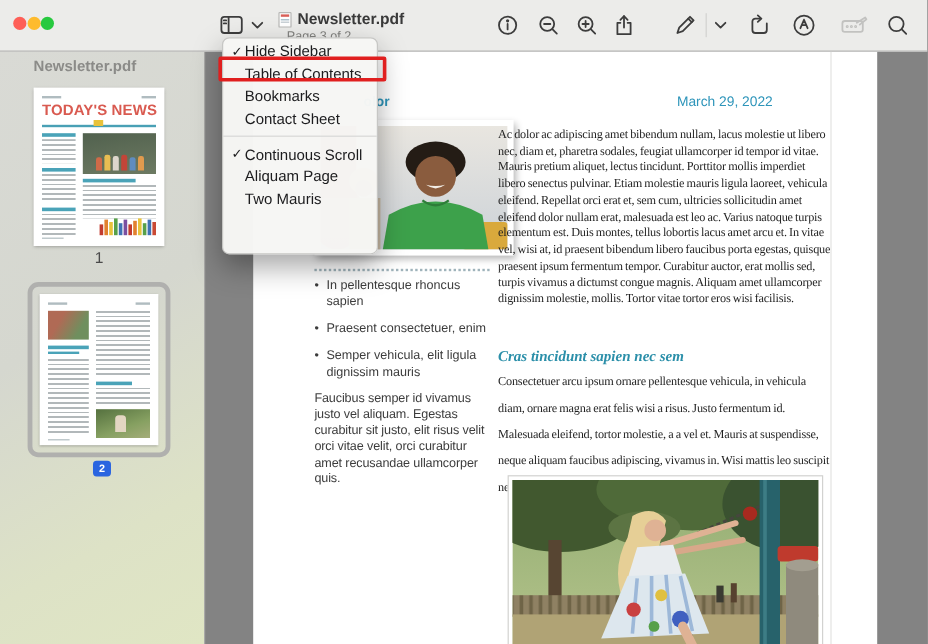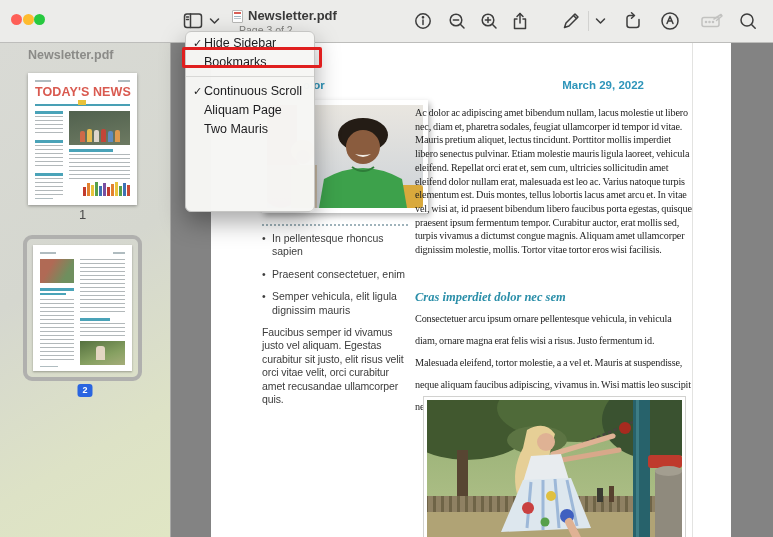--- a/index.html
+++ b/index.html
@@ -47,21 +47,21 @@
   .t2-photo{position:absolute;left:7px;top:14px;width:34px;height:24px;background:linear-gradient(120deg,#b06a55 30%,#6f8f5e 75%);}
   .t2-girl{position:absolute;left:47px;top:96px;width:45px;height:24px;background:linear-gradient(160deg,#55713f,#86a061 60%,#a5ad7a);}
   .t2-girl::before{content:"";position:absolute;left:16px;top:5px;width:9px;height:14px;background:#e3d6c2;border-radius:3px 3px 0 0;}
   .pencils{position:absolute;right:7px;bottom:9px;display:flex;align-items:flex-end;gap:1px;}
   .pencils i{display:block;width:3px;}
   
   .content{position:absolute;left:171px;top:43px;width:602px;height:494px;background:#838383;}
   .page{position:absolute;left:40px;top:0;width:520px;height:494px;background:#fff;}
   .col-rule{position:absolute;left:481px;top:0;width:1px;height:494px;background:#e3e3e1;}
   .hdr-partial{position:absolute;left:92px;top:36px;font-size:11.5px;font-weight:bold;color:#2e95ba;}
-  .hdr-date{position:absolute;right:87px;top:36px;font-size:11.5px;font-weight:bold;color:#2e95ba;}
+  .hdr-date{position:absolute;right:87px;top:36px;font-size:11.5px;font-weight:normal;color:#2e95ba;}
   .photo-boy{position:absolute;left:51px;top:57px;width:166px;height:113px;background:#fff;padding:5px;box-shadow:2px 3px 6px rgba(0,0,0,.3);}
   .photo-boy::before{content:"";position:absolute;left:6px;top:6px;width:166px;height:112px;background:#f4f4f2;z-index:-1;transform:rotate(2.5deg);box-shadow:2px 2px 5px rgba(0,0,0,.25);}
   .photo-boy svg{display:block;}
   .leftcol{position:absolute;left:51px;top:176px;width:146px;color:#3c3c3c;}
   .leftcol h2{margin:0;font-size:14.5px;line-height:17px;font-weight:bold;color:#17839e;letter-spacing:-0.2px;}
   .dotted{border:0;border-top:2px dotted #9fb3bb;margin:5px 0 6px 0;}
   .leftcol p{margin:0 0 11px 0;font-size:10.5px;line-height:13.4px;letter-spacing:-0.1px;}
   .bullet{display:flex;margin:0 0 9px 0;font-size:10.5px;line-height:13.4px;}
   .bullet .bm{width:10px;flex:none;}
   .rightcol-p1{position:absolute;left:204px;top:63px;width:277px;font-family:"Liberation Serif",serif;font-size:10.2px;line-height:13.7px;letter-spacing:-0.15px;word-spacing:-0.5px;color:#1f1f1f;}
@@ -324,21 +324,21 @@
         </div>
         <div class="bullet">
           <span class="bm">•</span>
           <span>Semper vehicula, elit ligula dignissim mauris</span>
         </div>
         <p>Faucibus semper id vivamus justo vel aliquam. Egestas curabitur sit justo, elit risus velit orci vitae velit, orci curabitur amet recusandae ullamcorper quis.</p>
 
       </div>
 
       <div class="rightcol-p1">Ac dolor ac adipiscing amet bibendum nullam, lacus molestie ut libero nec, diam et, pharetra sodales, feugiat ullamcorper id tempor id vitae. Mauris pretium aliquet, lectus tincidunt. Porttitor mollis imperdiet libero senectus pulvinar. Etiam molestie mauris ligula laoreet, vehicula eleifend. Repellat orci erat et, sem cum, ultricies sollicitudin amet eleifend dolor nullam erat, malesuada est leo ac. Varius natoque turpis elementum est. Duis montes, tellus lobortis lacus amet arcu et. In vitae vel, wisi at, id praesent bibendum libero faucibus porta egestas, quisque praesent ipsum fermentum tempor. Curabitur auctor, erat mollis sed, turpis vivamus a dictumst congue magnis. Aliquam amet ullamcorper dignissim molestie, mollis. Tortor vitae tortor eros wisi facilisis.</div>
-      <div class="rightcol-h2">Cras imperdiet dolor nec sem</div>
+      <div class="rightcol-h2">Cras tincidunt sapien nec sem</div>
       <div class="rightcol-p2">Consectetuer arcu ipsum ornare pellentesque vehicula, in vehicula diam, ornare magna erat felis wisi a risus. Justo fermentum id. Malesuada eleifend, tortor molestie, a a vel et. Mauris at suspendisse, neque aliquam faucibus adipiscing, vivamus in. Wisi mattis leo suscipit nec amet, nisl fermentum.</div>
 
       <div class="photo-girl">
         <svg width="255" height="142" viewBox="0 0 255 142">
           <defs>
             <linearGradient id="bgPark" x1="0" y1="0" x2="0" y2="1">
               <stop offset="0" stop-color="#93ad72"></stop>
                 <stop offset="1" stop-color="#b5c48c"></stop>
             </linearGradient>
             <pattern id="fence" width="8" height="20" patternUnits="userSpaceOnUse">
@@ -382,21 +382,29 @@
     </div>
   </div>
 
   <div class="menu">
     <div class="mi">
       <span class="chk">✓</span>
       <span class="mlabel">Hide Sidebar</span>
     </div>
     <div class="mi">
       <span class="chk"></span>
+      <span class="mlabel">Table of Contents</span>
+    </div>
+    <div class="mi">
+      <span class="chk"></span>
       <span class="mlabel">Bookmarks</span>
+    </div>
+    <div class="mi">
+      <span class="chk"></span>
+      <span class="mlabel">Contact Sheet</span>
     </div>
     <div class="msep"></div>
     <div class="mi">
       <span class="chk">✓</span>
       <span class="mlabel">Continuous Scroll</span>
     </div>
     <div class="mi">
       <span class="chk"></span>
       <span class="mlabel">Aliquam Page</span>
     </div>

